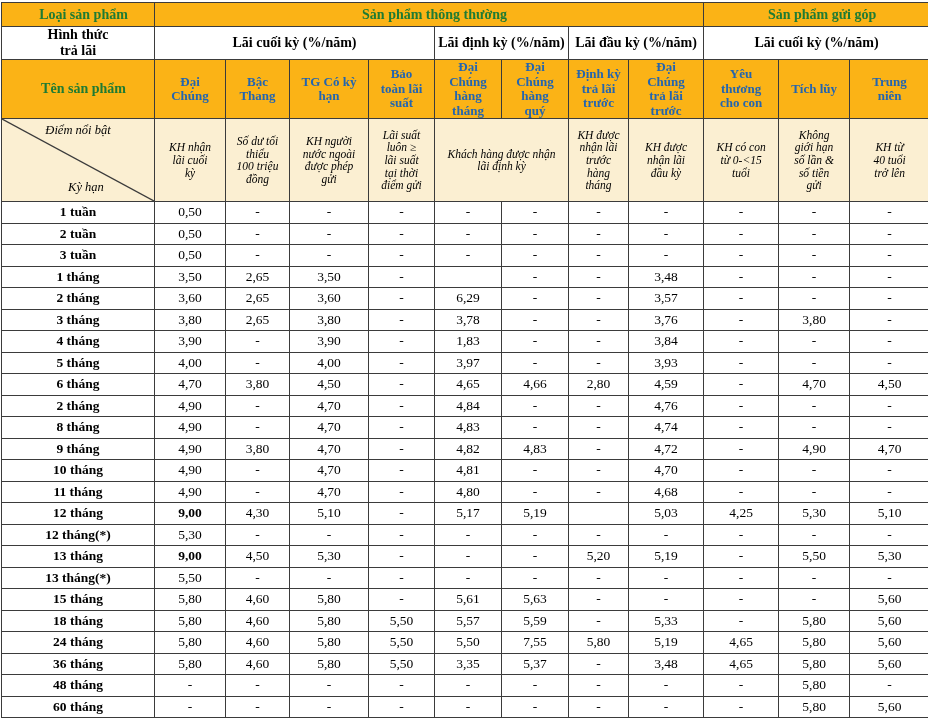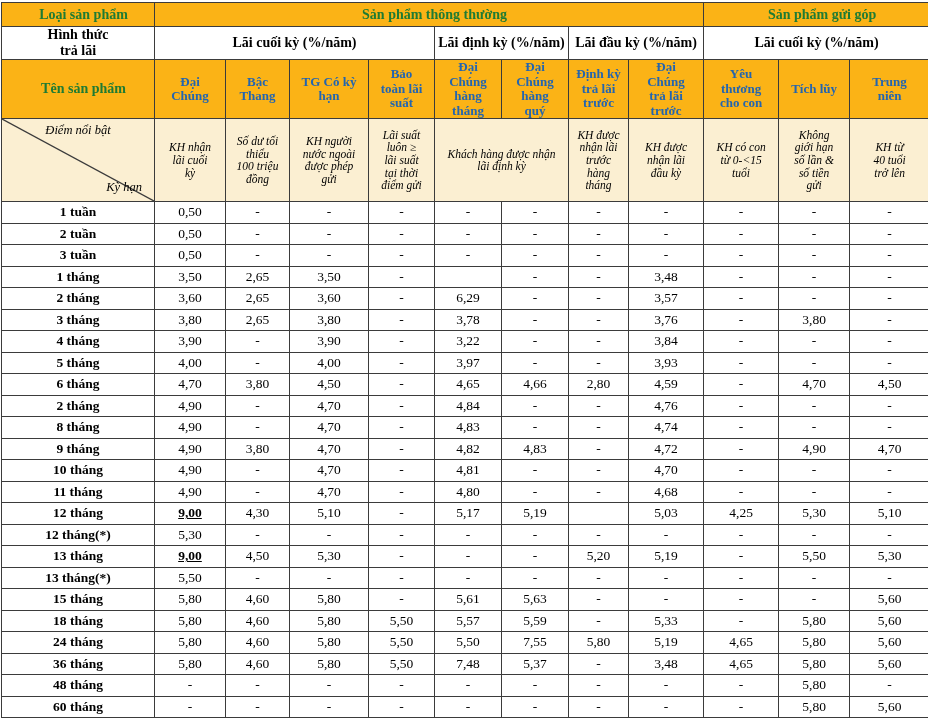--- a/index.html
+++ b/index.html
@@ -9,29 +9,29 @@
   .yellow{background:#FBB316;}
   .cream{background:#FBEFD2;}
   .green{color:#1E7B33;font-weight:bold;padding-left:13px;}
   .blue{color:#2365B0;font-weight:bold;}
   .hdr{font-weight:bold;font-size:14px;}
   .prod{font-size:13px;line-height:1.12;}
   .pre{white-space:pre-line;}
   .hl{font-style:italic;font-size:11.5px;line-height:1.1;}
   .term{font-weight:bold;font-size:13.5px;margin-top:48px;}
   .val{font-size:13.5px;}
-  .bold{font-weight:bold;text-decoration:underline;}
+  .bold{font-weight:bold;}
   tr.r1{height:24px;}
   tr.r2{height:32px;}
   tr.r3{height:54px;}
   tr.r4{height:83px;}
   .diag{position:relative;padding:17px;}
   .diag svg{position:absolute;left:0;top:0;width:100%;height:100%;}
   .diag .tl{position:absolute;top:4px;left:0;right:0;text-align:center;font-style:italic;font-size:12.5px;}
-  .diag .bl{position:absolute;bottom:6px;left:28px;right:12px;text-align:right;font-style:italic;font-size:12.5px;}
+  .diag .bl{position:absolute;bottom:6px;left:28px;right:12px;text-align:center;font-style:italic;font-size:12.5px;}
   tr.strip{height:5px;}
   tr.strip td{border-bottom:none;}
 </style>
 </head>
 <body>
 
 <table>
   <colgroup>
     <col style="width:153px">
       <col style="width:71px">
@@ -229,21 +229,21 @@
         <td class="val">-</td>
         <td class="val">3,80</td>
         <td class="val">-</td>
       </tr>
       <tr style="height: 21.5px;">
         <td class="term">4 tháng</td>
         <td class="val">3,90</td>
         <td class="val">-</td>
         <td class="val">3,90</td>
         <td class="val">-</td>
-        <td class="val">3,22</td>
+        <td class="val">1,83</td>
         <td class="val">-</td>
         <td class="val">-</td>
         <td class="val">3,84</td>
         <td class="val">-</td>
         <td class="val">-</td>
         <td class="val">-</td>
       </tr>
       <tr style="height: 21.5px;">
         <td class="term">5 tháng</td>
         <td class="val">4,00</td>
@@ -439,21 +439,21 @@
         <td class="val">4,65</td>
         <td class="val">5,80</td>
         <td class="val">5,60</td>
       </tr>
       <tr style="height: 21.5px;">
         <td class="term">36 tháng</td>
         <td class="val">5,80</td>
         <td class="val">4,60</td>
         <td class="val">5,80</td>
         <td class="val">5,50</td>
-        <td class="val">7,48</td>
+        <td class="val">3,35</td>
         <td class="val">5,37</td>
         <td class="val">-</td>
         <td class="val">3,48</td>
         <td class="val">4,65</td>
         <td class="val">5,80</td>
         <td class="val">5,60</td>
       </tr>
       <tr style="height: 21.5px;">
         <td class="term">48 tháng</td>
         <td class="val">-</td>

